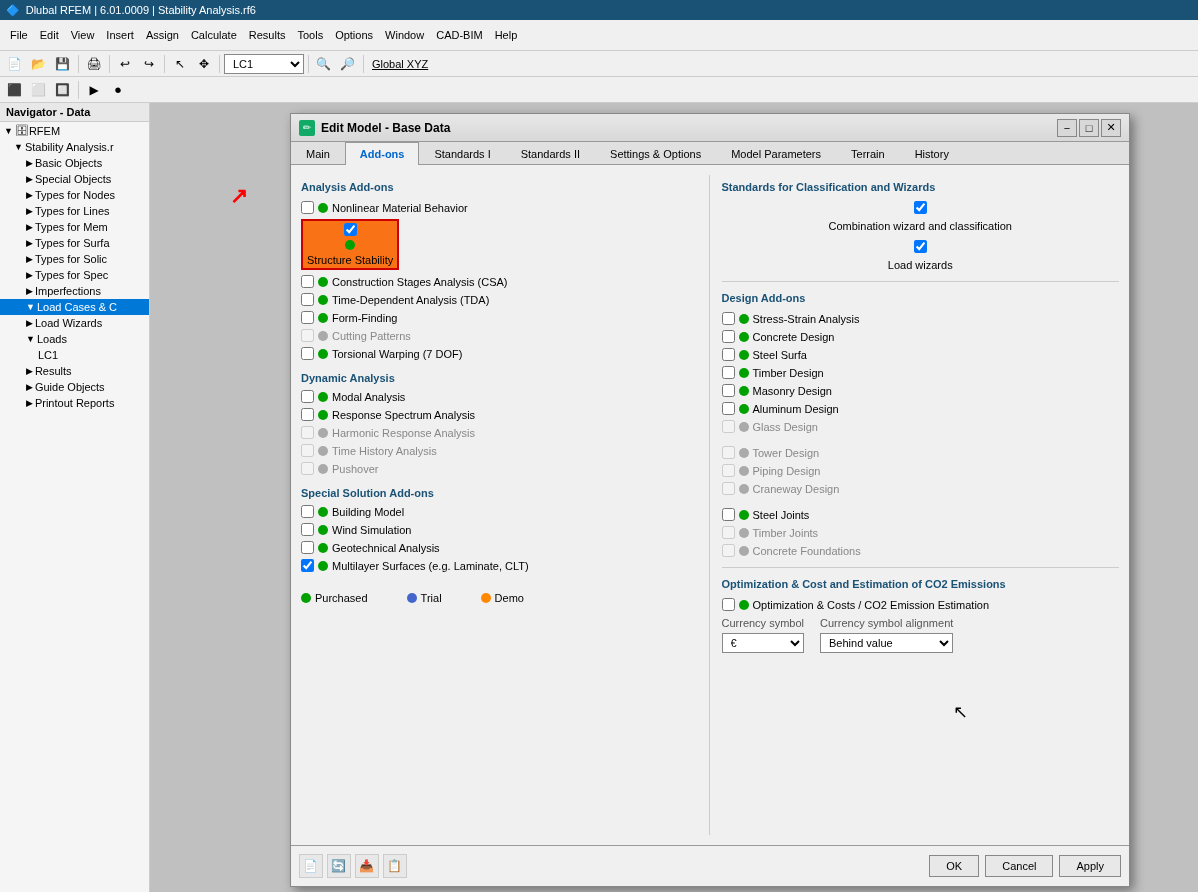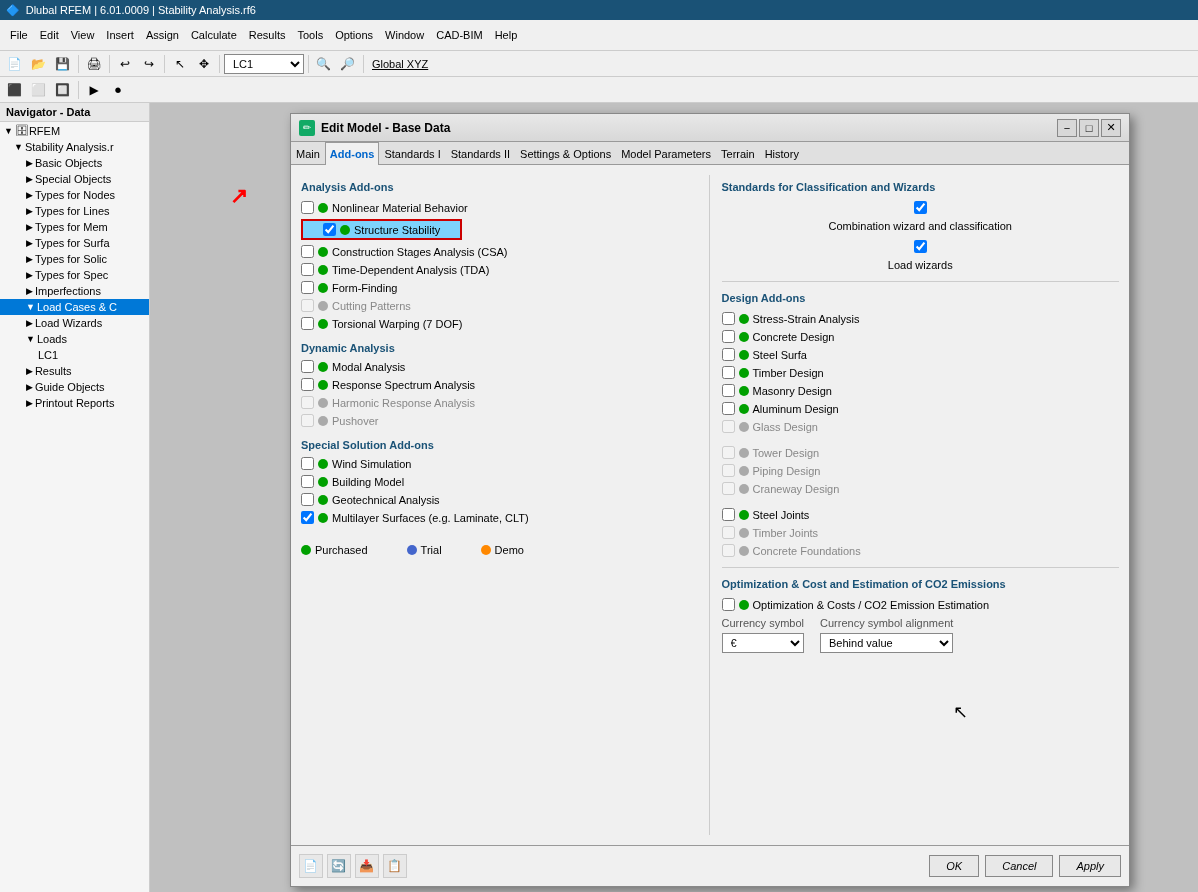--- a/index.html
+++ b/index.html
@@ -34,21 +34,21 @@
     .work-area { flex: 1; background: #c0c0c0; position: relative; overflow: hidden; }
     .dialog { position: absolute; top: 10px; left: 140px; width: 840px; background: #f0f0f0; border: 1px solid #888; box-shadow: 4px 4px 10px rgba(0,0,0,0.4); }
     .dialog-titlebar { background: linear-gradient(to bottom, #e8e8e8, #d8d8d8); height: 28px; display: flex; align-items: center; padding: 0 8px; border-bottom: 1px solid #999; }
     .dialog-title-icon { width: 16px; height: 16px; margin-right: 6px; background: #1a6; border-radius: 2px; display: flex; align-items: center; justify-content: center; color: white; font-size: 10px; }
     .dialog-title-text { flex: 1; font-size: 12px; font-weight: bold; }
     .dialog-controls { display: flex; gap: 2px; }
     .dialog-ctrl { width: 20px; height: 18px; border: 1px solid #888; background: #d8d8d8; cursor: pointer; display: flex; align-items: center; justify-content: center; font-size: 11px; }
 
     
     .dialog-tabs { display: flex; border-bottom: 1px solid #999; background: #e0e0e0; }
-    .dialog-tab { padding: 5px 4px; cursor: pointer; border: 1px solid transparent; border-bottom: none; margin-bottom: -1px; font-size: 11px; }
+    .dialog-tab { padding: 5px 14px; cursor: pointer; border: 1px solid transparent; border-bottom: none; margin-bottom: -1px; font-size: 11px; }
     .dialog-tab.active { background: #f0f0f0; border-color: #999; border-bottom-color: #f0f0f0; font-weight: bold; color: #0066cc; }
 
     
     .dialog-content { display: flex; padding: 10px; gap: 10px; height: 680px; overflow-y: auto; }
 
     
     .left-panel { flex: 1; }
     .right-panel { flex: 1; border-left: 1px solid #ccc; padding-left: 12px; }
 
     .section-title { color: #1a5276; font-weight: bold; font-size: 11px; margin-bottom: 8px; margin-top: 6px; }
@@ -57,36 +57,36 @@
     .checkbox-row input[type="checkbox"] { margin: 0; }
     .dot { width: 10px; height: 10px; border-radius: 50%; display: inline-block; flex-shrink: 0; }
     .dot-green { background: #00a000; }
     .dot-gray { background: #aaa; }
     .dot-blue { background: #4466cc; }
     .dot-orange { background: #ff8800; }
     .checkbox-label { font-size: 11px; }
     .checkbox-label.disabled { color: #888; }
 
     
-    .highlighted { border: 2px solid #cc0000; padding: 2px 20px; background: #7dd3fc; }
+    .highlighted { border: 2px solid #cc0000; padding: 2px 4px; background: #f97316; flex-direction: column; }
 
     
     .sub-section { margin-top: 12px; margin-bottom: 6px; }
 
     
     .legend { display: flex; gap: 16px; margin-top: 8px; align-items: center; }
     .legend-item { display: flex; align-items: center; gap: 4px; font-size: 11px; }
 
     
     .dialog-footer { border-top: 1px solid #999; padding: 8px; display: flex; justify-content: space-between; align-items: center; }
     .footer-left { display: flex; gap: 4px; }
     .footer-icons { display: flex; gap: 4px; }
     .footer-icon { width: 24px; height: 24px; border: 1px solid #ccc; background: #e8e8e8; cursor: pointer; display: flex; align-items: center; justify-content: center; font-size: 12px; }
     .footer-right { display: flex; gap: 6px; }
-    .btn { padding: 4px 16px; font-size: 11px; cursor: pointer; border: 1px solid #888; font-style: italic; }
+    .btn { padding: 4px 16px; font-size: 11px; cursor: pointer; border: 1px solid #888; }
     .btn-ok { background: #e8e8e8; }
     .btn-cancel { background: #e8e8e8; }
     .btn-apply { background: #e8e8e8; }
 
     
     .std-checkbox-row { display: flex; align-items: center; margin-bottom: 8px; gap: 6px; flex-direction: column; }
     .std-checkbox-row input[type="checkbox"] { margin: 0; }
 
     
     .separator { border: none; border-top: 1px solid #ccc; margin: 10px 0; }
@@ -325,39 +325,44 @@
             <span class="dot dot-green"></span>
             <span class="checkbox-label">Response Spectrum Analysis</span>
           </div>
 
           <div class="checkbox-row">
             <input type="checkbox" disabled="" style="">
             <span class="dot dot-gray"></span>
             <span class="checkbox-label disabled">Harmonic Response Analysis</span>
           </div>
 
+          <div class="checkbox-row">
+            <input type="checkbox" disabled="" style="">
+            <span class="dot dot-gray"></span>
+            <span class="checkbox-label disabled">Time History Analysis</span>
+          </div>
 
           <div class="checkbox-row">
             <input type="checkbox" disabled="" style="">
             <span class="dot dot-gray"></span>
             <span class="checkbox-label disabled">Pushover</span>
           </div>
 
           <div class="section-title sub-section">Special Solution Add-ons</div>
 
           <div class="checkbox-row">
             <input type="checkbox" style="">
             <span class="dot dot-green"></span>
+            <span class="checkbox-label">Building Model</span>
+          </div>
+
+          <div class="checkbox-row">
+            <input type="checkbox" style="">
+            <span class="dot dot-green"></span>
             <span class="checkbox-label">Wind Simulation</span>
-          </div>
-
-          <div class="checkbox-row">
-            <input type="checkbox" style="">
-            <span class="dot dot-green"></span>
-            <span class="checkbox-label">Building Model</span>
           </div>
 
           <div class="checkbox-row">
             <input type="checkbox" style="">
             <span class="dot dot-green"></span>
             <span class="checkbox-label">Geotechnical Analysis</span>
           </div>
 
           <div class="checkbox-row">
             <input type="checkbox" checked="" style="">

